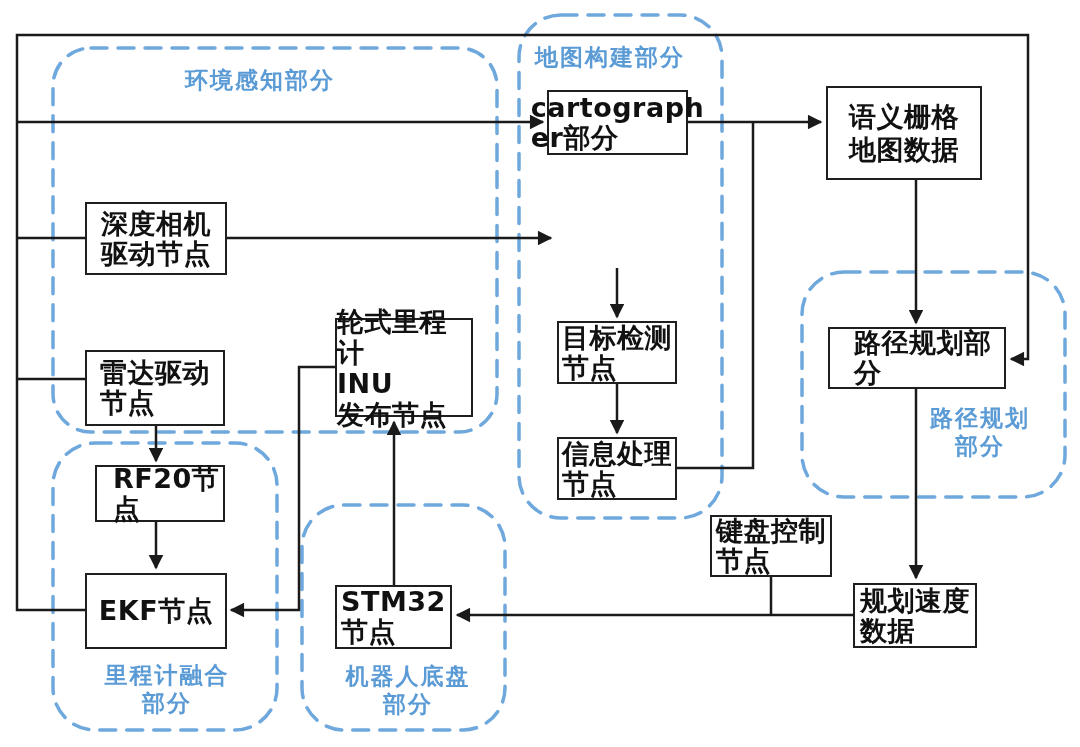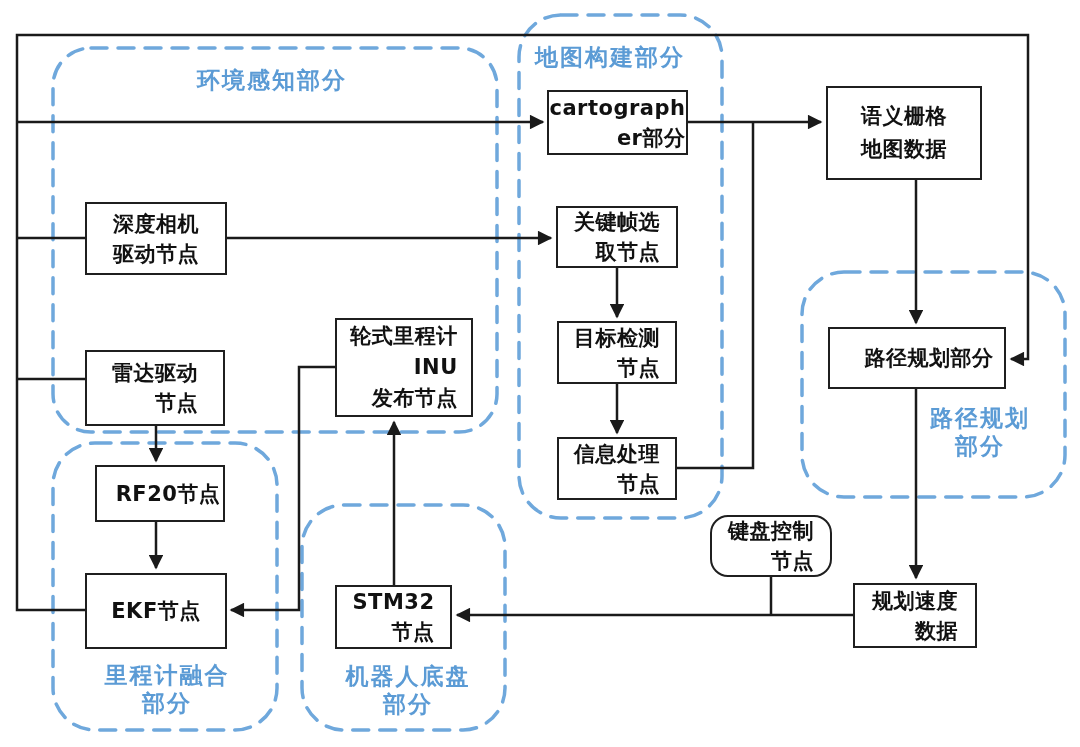--- a/index.html
+++ b/index.html
@@ -21,22 +21,22 @@
     width: 1080px; height: 747px;
   }
   .node {
     position: absolute;
     box-sizing: border-box;
     background: #ffffff;
     border: 2px solid #1f1f1f;
     display: flex;
     align-items: center;
     justify-content: center;
-    text-align: right;
-    font-size: 21px;
+    text-align: left;
+    font-size: 27px;
     font-weight: bold;
     color: #111111;
     line-height: 30px;
     white-space: pre-line;
     letter-spacing: 0.5px;
   }
   .region-label {
     position: absolute;
     text-align: center;
     font-size: 23px;
@@ -100,41 +100,39 @@
   <div class="node" style="left:335px; top:318px; width:138px; height:99px; line-height:31px;">轮式里程计
 INU
 发布节点</div>
 
   <div class="node" style="left:335px; top:585px; width:117px; height:64px;">STM32
 节点</div>
 
   <div class="node" style="left:547px; top:90px; width:141px; height:65px;">cartograph
 er部分</div>
 
-  <div class="node" style="left:556px; top:206px; width:122px; height:62px;">关键帧选
-取节点</div>
 
   <div class="node" style="left:557px; top:321px; width:120px; height:63px;">目标检测
 节点</div>
 
   <div class="node" style="left:557px; top:437px; width:120px; height:63px;">信息处理
 节点</div>
 
-  <div class="node" style="left:710px; top:515px; width:122px; height:62px;border-radius:18px;">键盘控制
+  <div class="node" style="left:710px; top:515px; width:122px; height:62px;">键盘控制
 节点</div>
 
   <div class="node" style="left:826px; top:86px; width:156px; height:94px; line-height:33px;">语义栅格
 地图数据</div>
 
   <div class="node" style="left:828px; top:327px; width:178px; height:62px;padding-left:24px;">路径规划部分</div>
 
   <div class="node" style="left:853px; top:583px; width:124px; height:65px;">规划速度
 数据</div>
 
-  <div class="region-label" style="left:172px; top:66px; width:200px;">环境感知部分</div>
+  <div class="region-label" style="left:160px; top:66px; width:200px;">环境感知部分</div>
 
   <div class="region-label" style="left:510px; top:43px; width:200px;">地图构建部分</div>
 
   <div class="region-label" style="left:880px; top:404px; width:200px;">路径规划
 部分</div>
 
   <div class="region-label" style="left:67px; top:661px; width:200px;">里程计融合
 部分</div>
 
   <div class="region-label" style="left:308px; top:662px; width:200px;">机器人底盘

